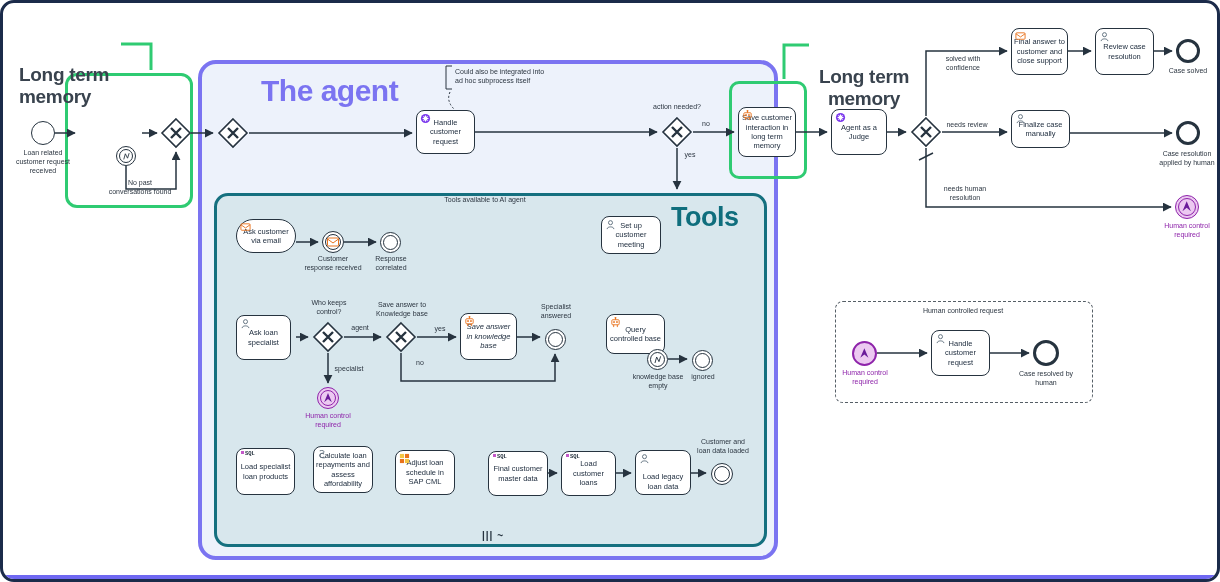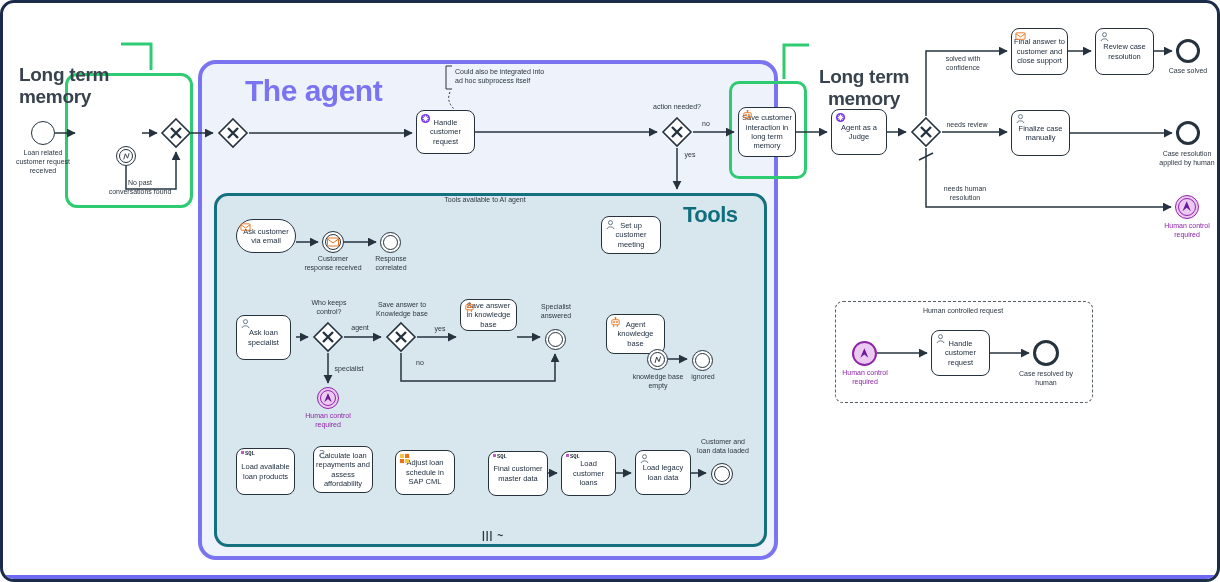--- a/index.html
+++ b/index.html
@@ -7,22 +7,22 @@
     border:3px solid #1b2b4a;border-radius:14px;overflow:hidden;box-sizing:border-box;
     font-family:"Liberation Sans",sans-serif;color:#223041;}
   .bottom-accent{position:absolute;left:0;right:0;bottom:0;height:4px;background:#6f68f2;}
   .container-box{position:absolute;box-sizing:border-box;}
   #agent-box{left:195px;top:57px;width:580px;height:500px;border:4px solid #7b74f1;border-radius:18px;background:#edf2fb;}
   #tools-box{left:211px;top:190px;width:553px;height:354px;border:3px solid #15707f;border-radius:14px;background:#d8e7ed;}
   #mem-left{left:62px;top:70px;width:128px;height:135px;border:3px solid #2fcb72;border-radius:12px;}
   #mem-right{left:726px;top:78px;width:78px;height:98px;border:3px solid #2fcb72;border-radius:10px;}
   #human-box{left:832px;top:298px;width:258px;height:102px;border:1.5px dashed #555e66;border-radius:8px;background:#fff;}
   .big-title{position:absolute;font-weight:800;line-height:1.05;letter-spacing:-.5px;}
-  #title-agent{left:242px;top:72px;font-size:30px;color:#7b74f1;}
-  #title-tools{left:668px;top:200px;font-size:22px;color:#0f6e7d;margin-left:12px;}
+  #title-agent{left:258px;top:72px;font-size:30px;color:#7b74f1;}
+  #title-tools{left:668px;top:200px;font-size:27px;color:#0f6e7d;}
   .mem-title{position:absolute;font-size:19px;font-weight:800;line-height:1.15;color:#39434e;letter-spacing:-.3px;margin-top:43px;}
   #mem-title-left{left:16px;top:18px;width:120px;}
   #mem-title-right{left:806px;top:20px;width:110px;text-align:center;}
   .task{position:absolute;box-sizing:border-box;background:#fff;border:1.5px solid #26333f;border-radius:8px;
     display:flex;align-items:center;justify-content:center;text-align:center;
     font-size:7.5px;line-height:1.25;padding:3px 2px;}
   .ticon{position:absolute;top:2px;left:3px;width:11px;height:11px;}
   .ticon svg{width:11px;height:11px;display:block;}
   .sqlicon{position:absolute;top:2px;left:4px;font-size:5.5px;font-weight:bold;color:#26333f;font-family:"Liberation Mono",monospace;}
   .sqlicon::before{content:"";display:inline-block;width:3px;height:3px;background:#c358c9;margin-right:1px;vertical-align:top;}
@@ -205,21 +205,21 @@
         <svg viewBox="0 0 12 12" fill="none" stroke="#5a6b7a" stroke-width="1">
           <circle cx="6" cy="4" r="2.2"></circle>
           <path d="M2.3 11 C2.3 7.8 9.7 7.8 9.7 11"></path>
         </svg>
       </span>
     <span>Review case resolution</span>
   </div>
   <div class="evt thick" style="left:1173px;top:36px;width:24px;height:24px;"></div>
   <div class="lbl" style="left:1158px;top:64px;width:54px;">Case solved</div>
 
-  <div class="task" style="left:1008px;top:107px;width:59px;height:46px;">
+  <div class="task" style="left:1008px;top:107px;width:59px;height:38px;">
     <span class="ticon">
         <svg viewBox="0 0 12 12" fill="none" stroke="#5a6b7a" stroke-width="1">
           <circle cx="6" cy="4" r="2.2"></circle>
           <path d="M2.3 11 C2.3 7.8 9.7 7.8 9.7 11"></path>
         </svg>
       </span>
     <span>Finalize case manually</span>
   </div>
   <div class="evt thick" style="left:1173px;top:118px;width:24px;height:24px;"></div>
   <div class="lbl" style="left:1152px;top:147px;width:64px;">Case resolution applied by human</div>
@@ -284,21 +284,21 @@
   <div class="gw" style="left:382px;top:318px;">
     <svg viewBox="0 0 32 32">
         <path d="M16 2 L30 16 L16 30 L2 16 Z" fill="#fff" stroke="#26333f" stroke-width="1.6"></path>
         <path d="M11 11 L21 21 M21 11 L11 21" stroke="#26333f" stroke-width="2.4"></path>
       </svg>
   </div>
   <div class="lbl" style="left:368px;top:298px;width:62px;">Save answer to Knowledge base</div>
   <div class="lbl" style="left:428px;top:322px;width:18px;">yes</div>
   <div class="lbl" style="left:408px;top:356px;width:18px;">no</div>
 
-  <div class="task" style="left:457px;top:296px;width:57px;height:32px;">
+  <div class="task" style="left:457px;top:310px;width:57px;height:47px;font-style:italic;">
     <span class="ticon">
         <svg viewBox="0 0 12 12" fill="none" stroke="#e8721c" stroke-width="1">
           <path d="M6 1 V3"></path>
           <circle cx="6" cy="1" r=".7" fill="#e8721c"></circle>
           <rect x="2" y="3" width="8" height="5.5" rx="1"></rect>
           <circle cx="4.4" cy="5.5" r=".6" fill="#e8721c"></circle>
           <circle cx="7.6" cy="5.5" r=".6" fill="#e8721c"></circle>
           <path d="M4 8.5 V11 M8 8.5 V11"></path>
         </svg>
       </span>
@@ -318,34 +318,34 @@
     <span class="ticon">
         <svg viewBox="0 0 12 12" fill="none" stroke="#e8721c" stroke-width="1">
           <path d="M6 1 V3"></path>
           <circle cx="6" cy="1" r=".7" fill="#e8721c"></circle>
           <rect x="2" y="3" width="8" height="5.5" rx="1"></rect>
           <circle cx="4.4" cy="5.5" r=".6" fill="#e8721c"></circle>
           <circle cx="7.6" cy="5.5" r=".6" fill="#e8721c"></circle>
           <path d="M4 8.5 V11 M8 8.5 V11"></path>
         </svg>
       </span>
-    <span>Agent knowledge base</span>
+    <span>Query controlled base</span>
   </div>
   <div class="evt double" style="left:644px;top:346px;width:21px;height:21px;">
     <svg viewBox="0 0 20 20">
         <path d="M6 15 L8.5 6 L12 13 L14.5 5" fill="none" stroke="#26333f" stroke-width="1.4"></path>
       </svg>
   </div>
   <div class="lbl" style="left:628px;top:370px;width:54px;">knowledge base empty</div>
   <div class="evt double" style="left:689px;top:347px;width:21px;height:21px;"></div>
   <div class="lbl" style="left:684px;top:370px;width:32px;">ignored</div>
 
   <div class="task" style="left:233px;top:445px;width:59px;height:47px;">
     <span class="sqlicon">SQL</span>
-    <span>Load available loan products</span>
+    <span>Load specialist loan products</span>
   </div>
   <div class="task" style="left:310px;top:443px;width:60px;height:47px;">
     <span class="ticon">
         <svg viewBox="0 0 12 12" fill="none" stroke="#5a6b7a" stroke-width="1">
           <path d="M3 2 C8 0.5 9 4 6 4.5 C2 5.2 2 9 6 9.5 C8 9.8 9 9.5 10 9"></path>
         </svg>
       </span>
     <span>Calculate loan repayments and assess affordability</span>
   </div>
   <div class="task" style="left:392px;top:447px;width:60px;height:45px;">
@@ -360,21 +360,21 @@
     <span>Adjust loan schedule in SAP CML</span>
   </div>
   <div class="task" style="left:485px;top:448px;width:60px;height:45px;">
     <span class="sqlicon">SQL</span>
     <span>Final customer master data</span>
   </div>
   <div class="task" style="left:558px;top:448px;width:55px;height:45px;">
     <span class="sqlicon">SQL</span>
     <span>Load customer loans</span>
   </div>
-  <div class="task" style="left:632px;top:447px;width:56px;height:45px;">
+  <div class="task" style="left:632px;top:447px;width:56px;height:45px;align-items:flex-end;">
     <span class="ticon">
         <svg viewBox="0 0 12 12" fill="none" stroke="#5a6b7a" stroke-width="1">
           <circle cx="6" cy="4" r="2.2"></circle>
           <path d="M2.3 11 C2.3 7.8 9.7 7.8 9.7 11"></path>
         </svg>
       </span>
     <span>Load legacy loan data</span>
   </div>
   <div class="evt double" style="left:708px;top:460px;width:22px;height:22px;"></div>
   <div class="lbl" style="left:692px;top:435px;width:56px;">Customer and loan data loaded</div>

